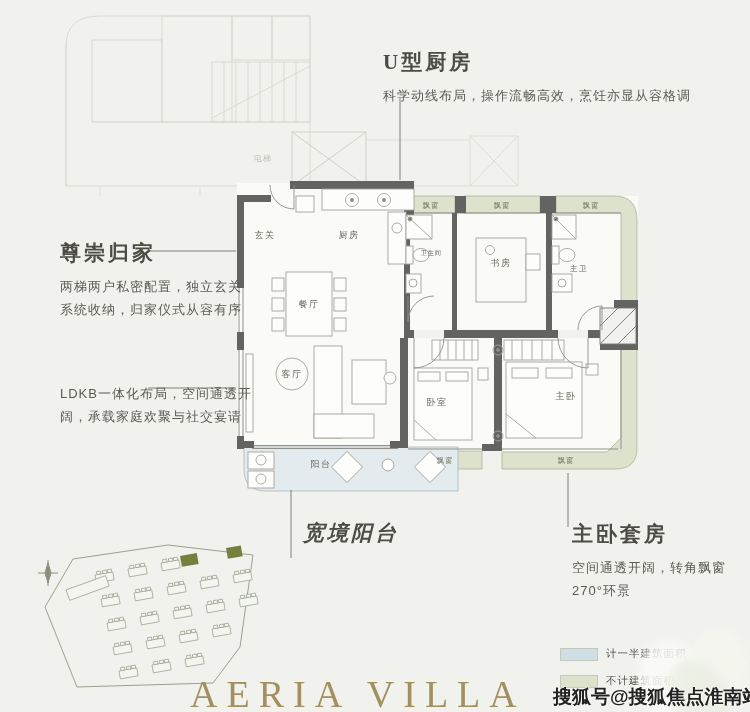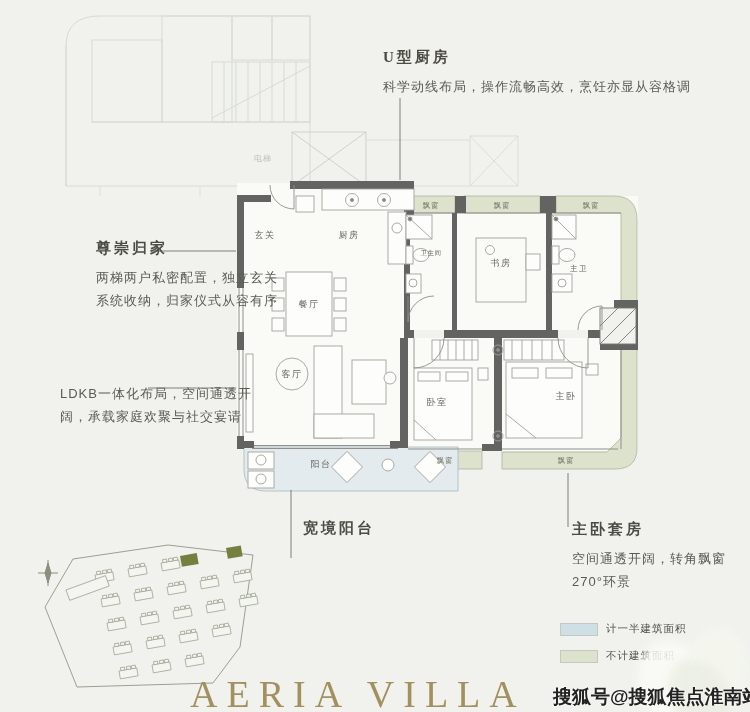--- a/index.html
+++ b/index.html
@@ -3,33 +3,33 @@
 <meta charset="utf-8">
 <style>
   html,body{margin:0;padding:0;}
   .canvas{
     position:relative;width:750px;height:712px;overflow:hidden;
     background:#f1f2ee;font-family:"Liberation Sans",sans-serif;
   }
   .plan-svg{position:absolute;left:0;top:0;}
   .note{position:absolute;}
   .note-title{
-    font-family:"Liberation Serif",serif;font-size:15px;color:#4c4c44;
+    font-family:"Liberation Serif",serif;font-size:21px;color:#4c4c44;
     letter-spacing:3px;font-weight:600;
   }
   .note-desc{
     margin-top:9px;font-size:13px;color:#5b5b53;line-height:1.75;letter-spacing:1px;
   }
   .note-kitchen{left:383px;top:48px;width:260px;}
   .note-kitchen .note-desc{white-space:nowrap;}
-  .note-entry{left:60px;top:239px;width:192px;margin-left:36px;}
+  .note-entry{left:60px;top:239px;width:192px;}
   .note-living{left:60px;top:374px;width:192px;}
-  .note-balcony{left:303px;top:519px;width:240px;}
+  .note-balcony{left:303px;top:519px;width:240px;font-style:italic;}
   .note-master{left:572px;top:520px;width:170px;}
-  .legend{position:absolute;left:560px;top:622px;text-align:center;}
+  .legend{position:absolute;left:560px;top:647px;text-align:center;}
   .legend-row{display:flex;align-items:center;margin-bottom:13px;}
   .legend-swatch{width:36px;height:11px;border:1px solid #c4c8bd;}
   .legend-label{margin-left:8px;font-size:10.5px;color:#4f4f48;letter-spacing:1px;}
   .brand{
     position:absolute;left:190px;top:672px;width:360px;white-space:nowrap;
     font-family:"Liberation Serif",serif;font-size:38px;letter-spacing:9px;color:#a3905f;
   }
   .watermark{
     position:absolute;left:553px;top:684px;white-space:nowrap;z-index:6;
     font-size:19px;font-weight:700;color:#222220;

